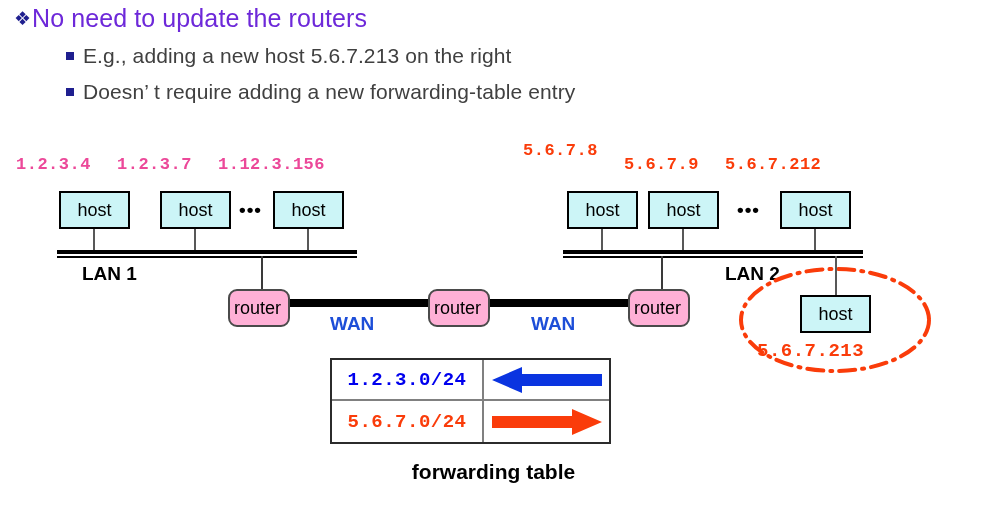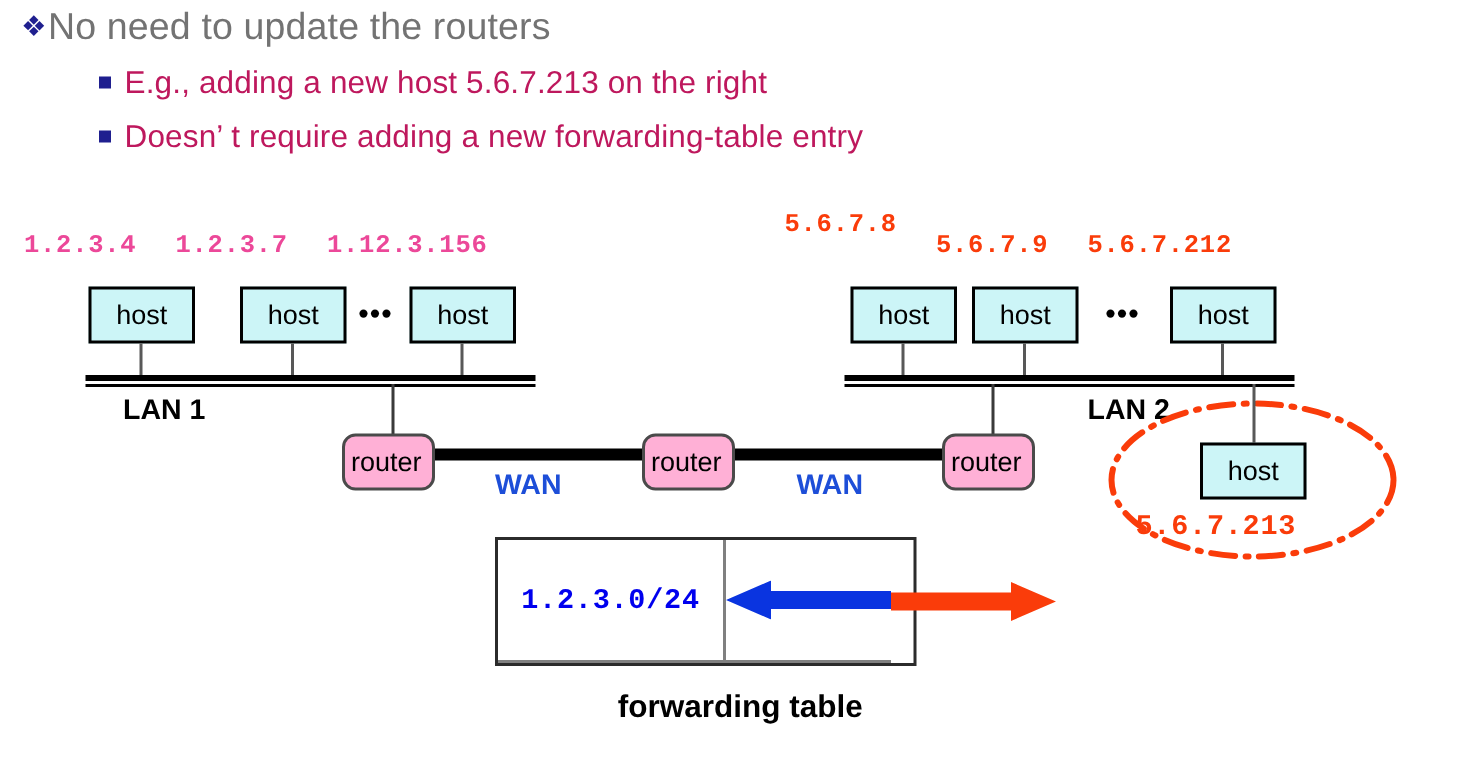--- a/index.html
+++ b/index.html
@@ -46,26 +46,26 @@
     top: -3px;
   }
   .bullet-glyph-square i {
     display: inline-block;
     width: 8px;
     height: 8px;
     background: #1f1f8f;
   }
   .txt-l1 {
     font-size: 25px;
-    color: #737373;
+    color: #6d28d9;
     letter-spacing: 0.1px;
   }
   .txt-l2 {
     font-size: 21px;
-    color: #be185d;
+    color: #404040;
     letter-spacing: 0.1px;
   }
 
   
   .ip-label {
     position: absolute;
     font-family: "Liberation Mono", "DejaVu Sans Mono", monospace;
     font-weight: bold;
     font-size: 17px;
     letter-spacing: 0.5px;
@@ -168,21 +168,21 @@
   #fwd-table {
     position: absolute;
     left: 330px;
     top: 358px;
     width: 281px;
     height: 86px;
     border: 2px solid #2b2b2b;
     box-sizing: border-box;
     background: #ffffff;
     display: flex;
-    flex-direction: row;
+    flex-direction: column;
   }
   .fwd-row {
     display: flex;
     flex: 1 1 50%;
     box-sizing: border-box;
   }
   .fwd-row.top { border-bottom: 2px solid #808080; }
   .fwd-prefix {
     width: 152px;
     box-sizing: border-box;
@@ -313,20 +313,21 @@
   <div id="fwd-table">
     <div class="fwd-row top">
       <div class="fwd-prefix blue">1.2.3.0/24</div>
       <div class="fwd-arrow">
         <svg width="110" height="26" viewBox="0 0 110 26">
           <polygon points="0,13 30,0 30,7 110,7 110,19 30,19 30,26" fill="#0a34e0"></polygon>
         </svg>
       </div>
     </div>
     <div class="fwd-row">
+      <div class="fwd-prefix red">5.6.7.0/24</div>
       <div class="fwd-arrow">
         <svg width="110" height="26" viewBox="0 0 110 26">
           <polygon points="110,13 80,0 80,7 0,7 0,19 80,19 80,26" fill="#fa3c0a"></polygon>
         </svg>
       </div>
     </div>
   </div>
 
   <div class="fwd-caption">
     <span>forwarding table</span>

